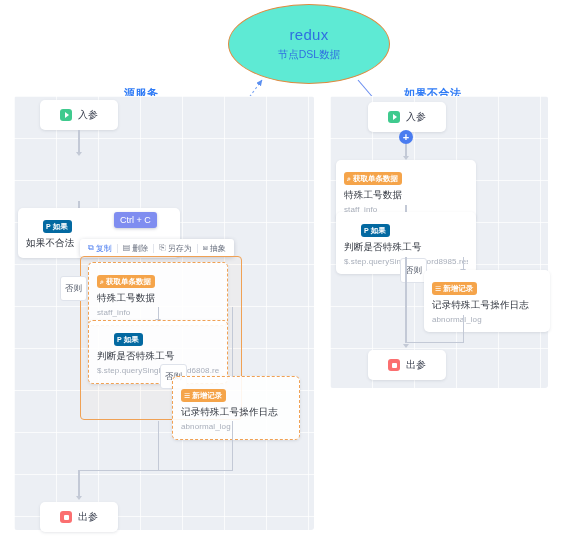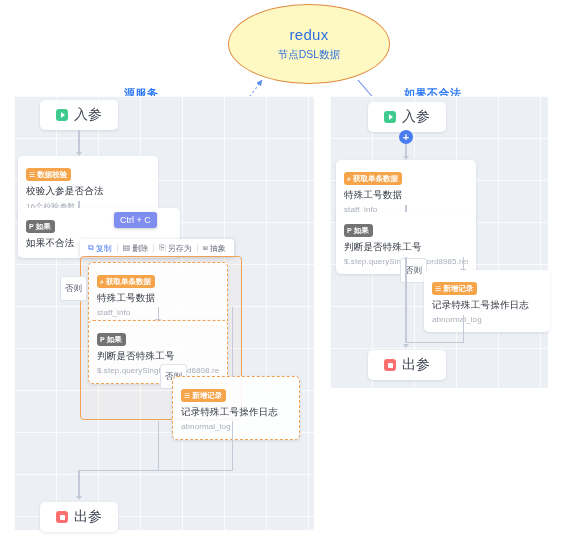--- a/index.html
+++ b/index.html
@@ -33,40 +33,40 @@
   .panel-title{
     position:absolute;font-size:11px;font-weight:bold;color:#2f7bf6;
     letter-spacing:.5px;white-space:nowrap;
   }
   #title-source{left:124px;top:86px;}
   #title-target{left:404px;top:86px;}
 
   
   #redux-ellipse{
     position:absolute;left:228px;top:4px;width:160px;height:78px;
-    background:#fef9c3;border:1.3px solid #e08b40;border-radius:50%;
+    background:#5eead4;border:1.3px solid #e08b40;border-radius:50%;
     display:flex;flex-direction:column;align-items:center;justify-content:center;
     gap:5px;
   }
   #redux-title{font-size:15px;color:#2f6fe0;letter-spacing:.3px;}
   #redux-sub{font-size:10.5px;color:#2f6fe0;}
 
   
   .node{
     position:absolute;background:#ffffff;border-radius:5px;
     box-shadow:0 1px 3px rgba(60,70,95,.13);
     box-sizing:border-box;
   }
   .node .tag{
     display:inline-flex;align-items:center;gap:2px;
     font-size:7.5px;line-height:1;padding:2.5px 4px 2.5px 3px;
     border-radius:3px;color:#fff;white-space:nowrap;font-weight:bold;
   }
   .tag.orange{background:#f5a44a;}
-  .tag.purple{background:#737373;}
+  .tag.purple{background:#0369a1;margin-left:17px;}
   .tag-ico{font-size:7px;}
   .node .n-title{
     font-size:9.5px;color:#2b303a;margin-top:4px;white-space:nowrap;
     overflow:hidden;letter-spacing:.2px;
   }
   .node .n-sub{
     font-size:8px;color:#a8aeba;margin-top:2.5px;white-space:nowrap;
     overflow:hidden;letter-spacing:.1px;
   }
   .node-body{padding:7px 8px 8px 8px;}
@@ -80,21 +80,21 @@
     align-items:center;justify-content:center;}
   .ep-ico.green{background:#3fca8e;}
   .ep-ico.red{background:#fb6f70;}
   .ep-ico i{display:block;}
   .ep-ico.green i{
     width:0;height:0;border-left:4px solid #fff;
     border-top:3px solid transparent;border-bottom:3px solid transparent;
     margin-left:1px;
   }
   .ep-ico.red i{width:5px;height:5px;background:#fff;border-radius:1px;}
-  .ep-label{font-size:14px;color:#3b4150;}
+  .ep-label{font-size:10px;color:#3b4150;}
 
   
   .conn{position:absolute;background:#c3c9d6;}
   .conn-v{width:1.2px;}
   .conn-h{height:1.2px;}
   .arrowhead{
     position:absolute;width:0;height:0;
     border-left:3.2px solid transparent;border-right:3.2px solid transparent;
     border-top:4.5px solid #c3c9d6;
   }
@@ -192,30 +192,20 @@
 
   <div class="node node-endpoint" style="left:40px;top:100px;width:78px;">
     <span class="ep-ico green">
         <i></i>
       </span>
     <span class="ep-label">入参</span>
   </div>
   <div class="conn conn-v" style="left:78.4px;top:130px;height:24px;"></div>
   <div class="arrowhead" style="left:75.8px;top:152px;"></div>
 
-  <div class="node" style="left:18px;top:156px;width:140px;">
-    <div class="node-body">
-      <span class="tag orange">
-        <span class="tag-ico">☰</span>
-        <span>数据校验</span>
-      </span>
-      <div class="n-title">校验入参是否合法</div>
-      <div class="n-sub">16个校验参数</div>
-    </div>
-  </div>
   <div class="conn conn-v" style="left:78.4px;top:201px;height:12px;"></div>
   <div class="arrowhead" style="left:75.8px;top:211px;"></div>
 
   <div class="node" style="left:18px;top:208px;width:162px;">
     <div class="node-body">
       <span class="tag purple">
         <span class="tag-ico">P</span>
         <span>如果</span>
       </span>
       <div class="n-title">如果不合法</div>

